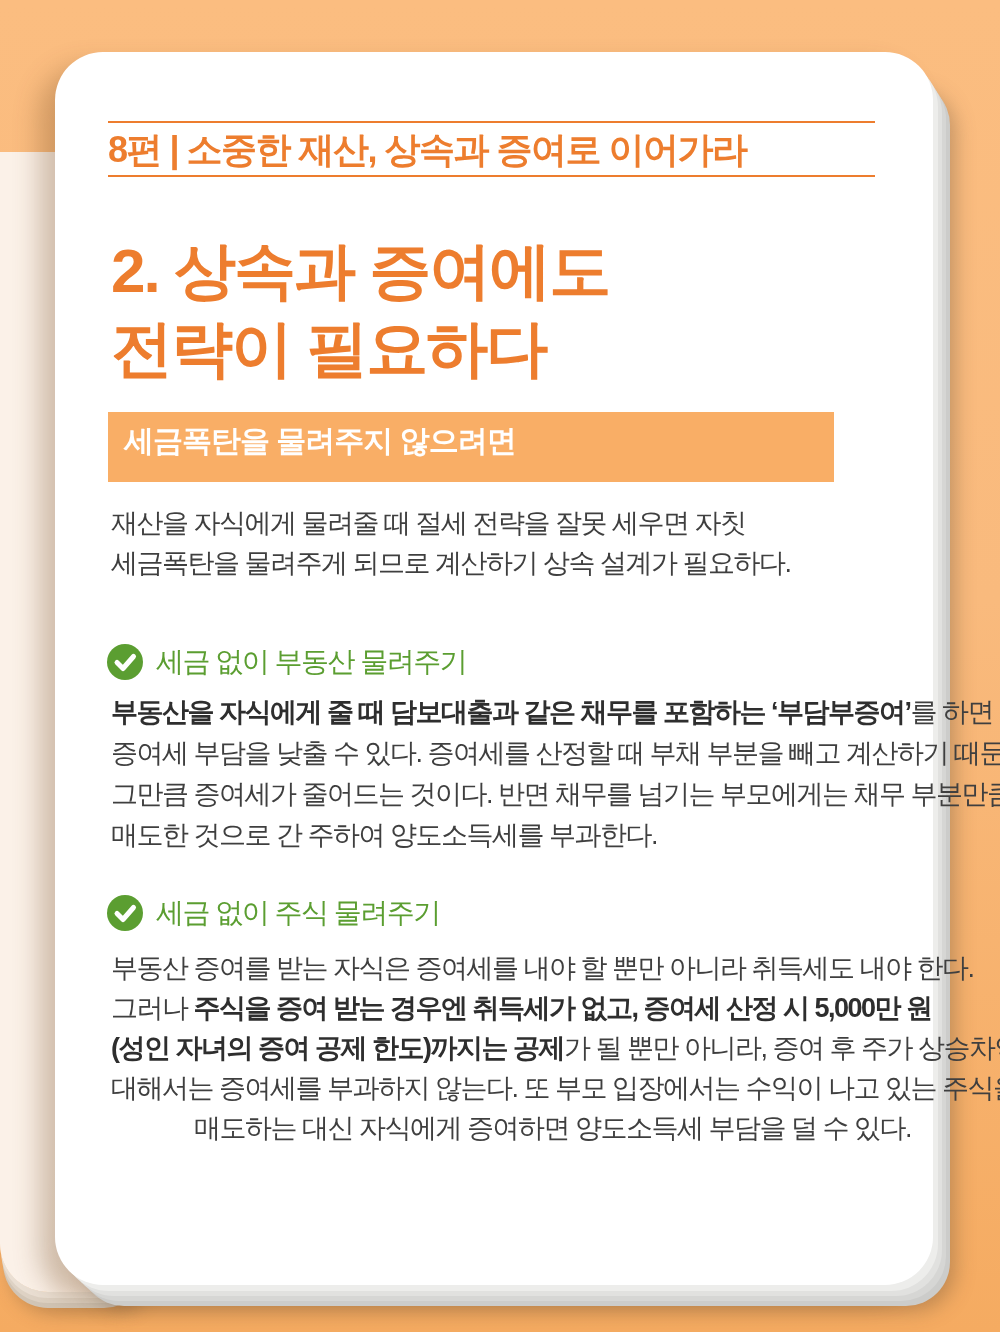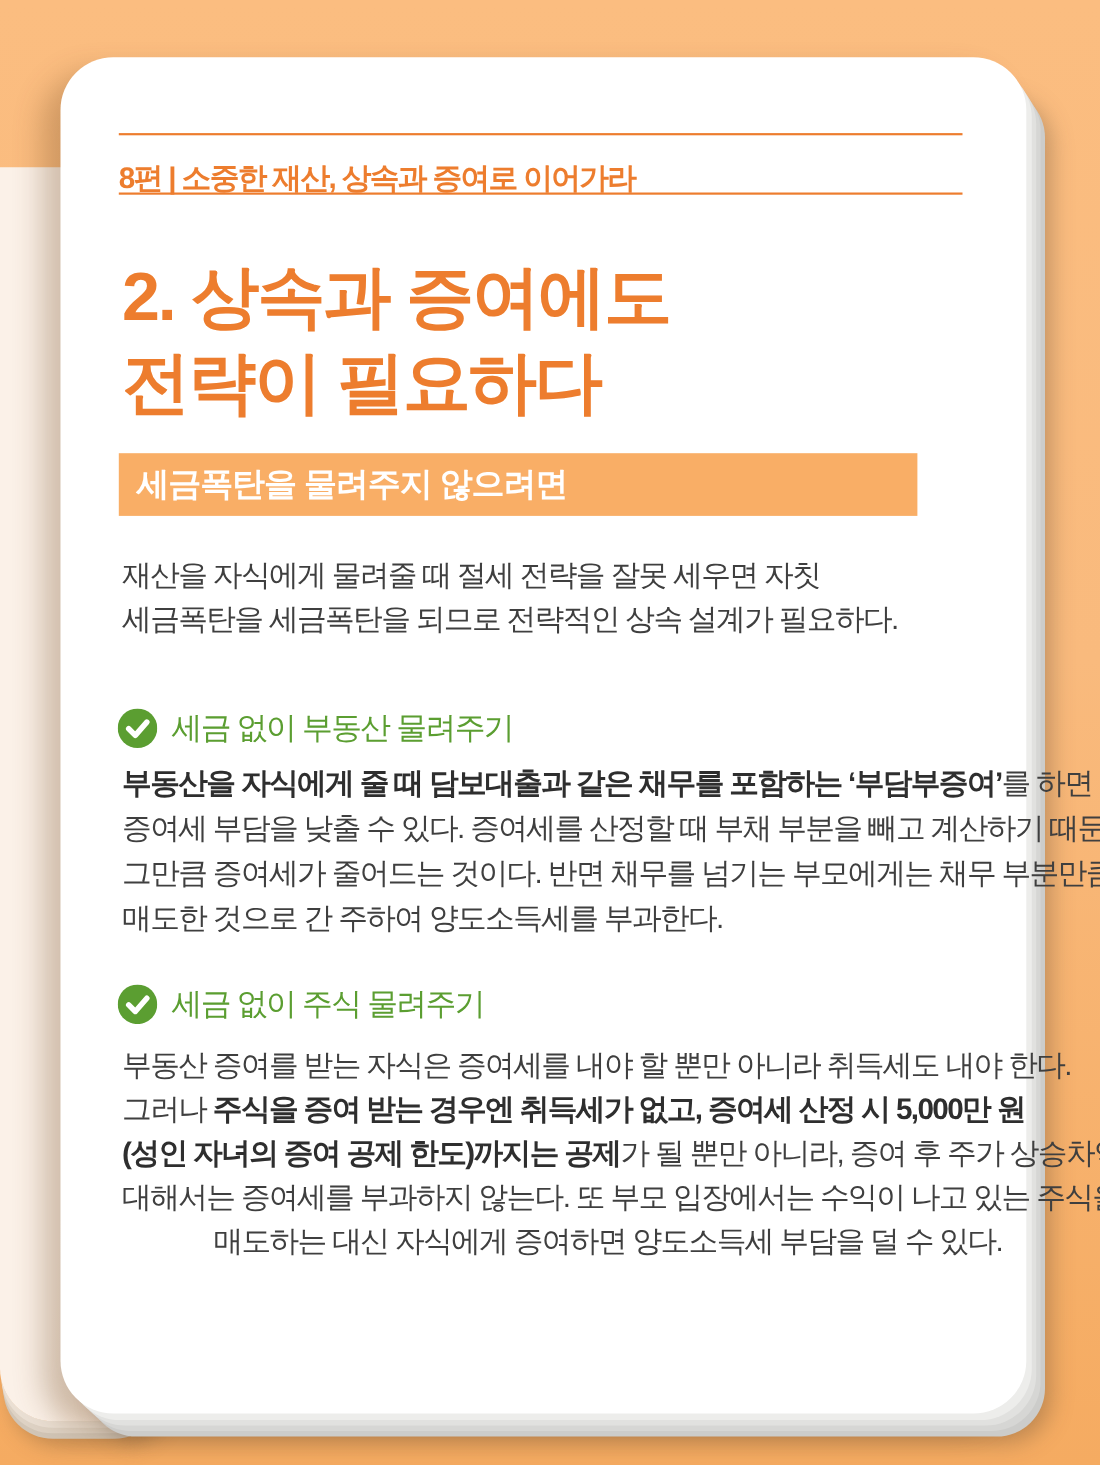--- a/index.html
+++ b/index.html
@@ -37,30 +37,30 @@
       16px 19px 0 -3px #d6d6d4,
       21px 25px 0 -4px #cccccA,
       28px 32px 20px -6px rgba(90,70,50,.35),
       -16px 14px 26px rgba(110,70,30,.30);
   }
   .rule{position:absolute;left:53px;width:767px;height:2px;background:var(--accent-orange);}
   .rule-top{top:69px;}
   .rule-bottom{top:123px;}
   .kicker{
     position:absolute;left:53px;top:82px;width:780px;
-    color:var(--accent-orange);font-size:27px;font-weight:700;
-    letter-spacing:-1.5px;line-height:32px;white-space:nowrap;margin-top:12px;
+    color:var(--accent-orange);font-size:36px;font-weight:700;
+    letter-spacing:-1.5px;line-height:32px;white-space:nowrap;
   }
   .title{
     position:absolute;left:56px;top:180px;width:780px;
     color:var(--accent-orange);font-size:62px;font-weight:700;
     line-height:78px;letter-spacing:-2px;white-space:nowrap;
   }
   .highlight{
-    position:absolute;left:53px;top:360px;width:726px;height:57px;
+    position:absolute;left:53px;top:360px;width:726px;height:70px;
     background:var(--highlight-orange);
     color:#ffffff;font-size:30px;font-weight:700;letter-spacing:-1px;
     line-height:57px;padding-left:16px;white-space:nowrap;
   }
   .intro{
     position:absolute;left:56px;top:451px;width:790px;
     color:var(--body-text);font-size:27px;letter-spacing:-1.5px;
   }
   .intro .line{line-height:40px;white-space:nowrap;}
   .sec-head{
@@ -96,21 +96,21 @@
 
   <div class="title">
     <div>2. 상속과 증여에도</div>
     <div>전략이 필요하다</div>
   </div>
 
   <div class="highlight">세금폭탄을 물려주지 않으려면</div>
 
   <div class="intro">
       <div class="line"><span>재산을 자식에게 물려줄 때 절세 전략을 잘못 세우면 자칫</span></div>
-      <div class="line"><span>세금폭탄을 세금폭탄을 되므로 전략적인 상속 설계가 필요하다.</span></div>
+      <div class="line"><span>세금폭탄을 물려주게 되므로 계산하기 상속 설계가 필요하다.</span></div>
     </div>
 
   <div class="sec-head sec1">
     <svg class="icon" viewBox="0 0 36 36" aria-hidden="true">
       <circle cx="18" cy="18" r="18" fill="#5B9E31"></circle>
       <path d="M10 18.5 L16 24.5 L26.5 12.5" stroke="#ffffff" stroke-width="5" fill="none" stroke-linecap="round" stroke-linejoin="round"></path>
     </svg>
     <span class="label">세금 없이 부동산 물려주기</span>
   </div>
 

